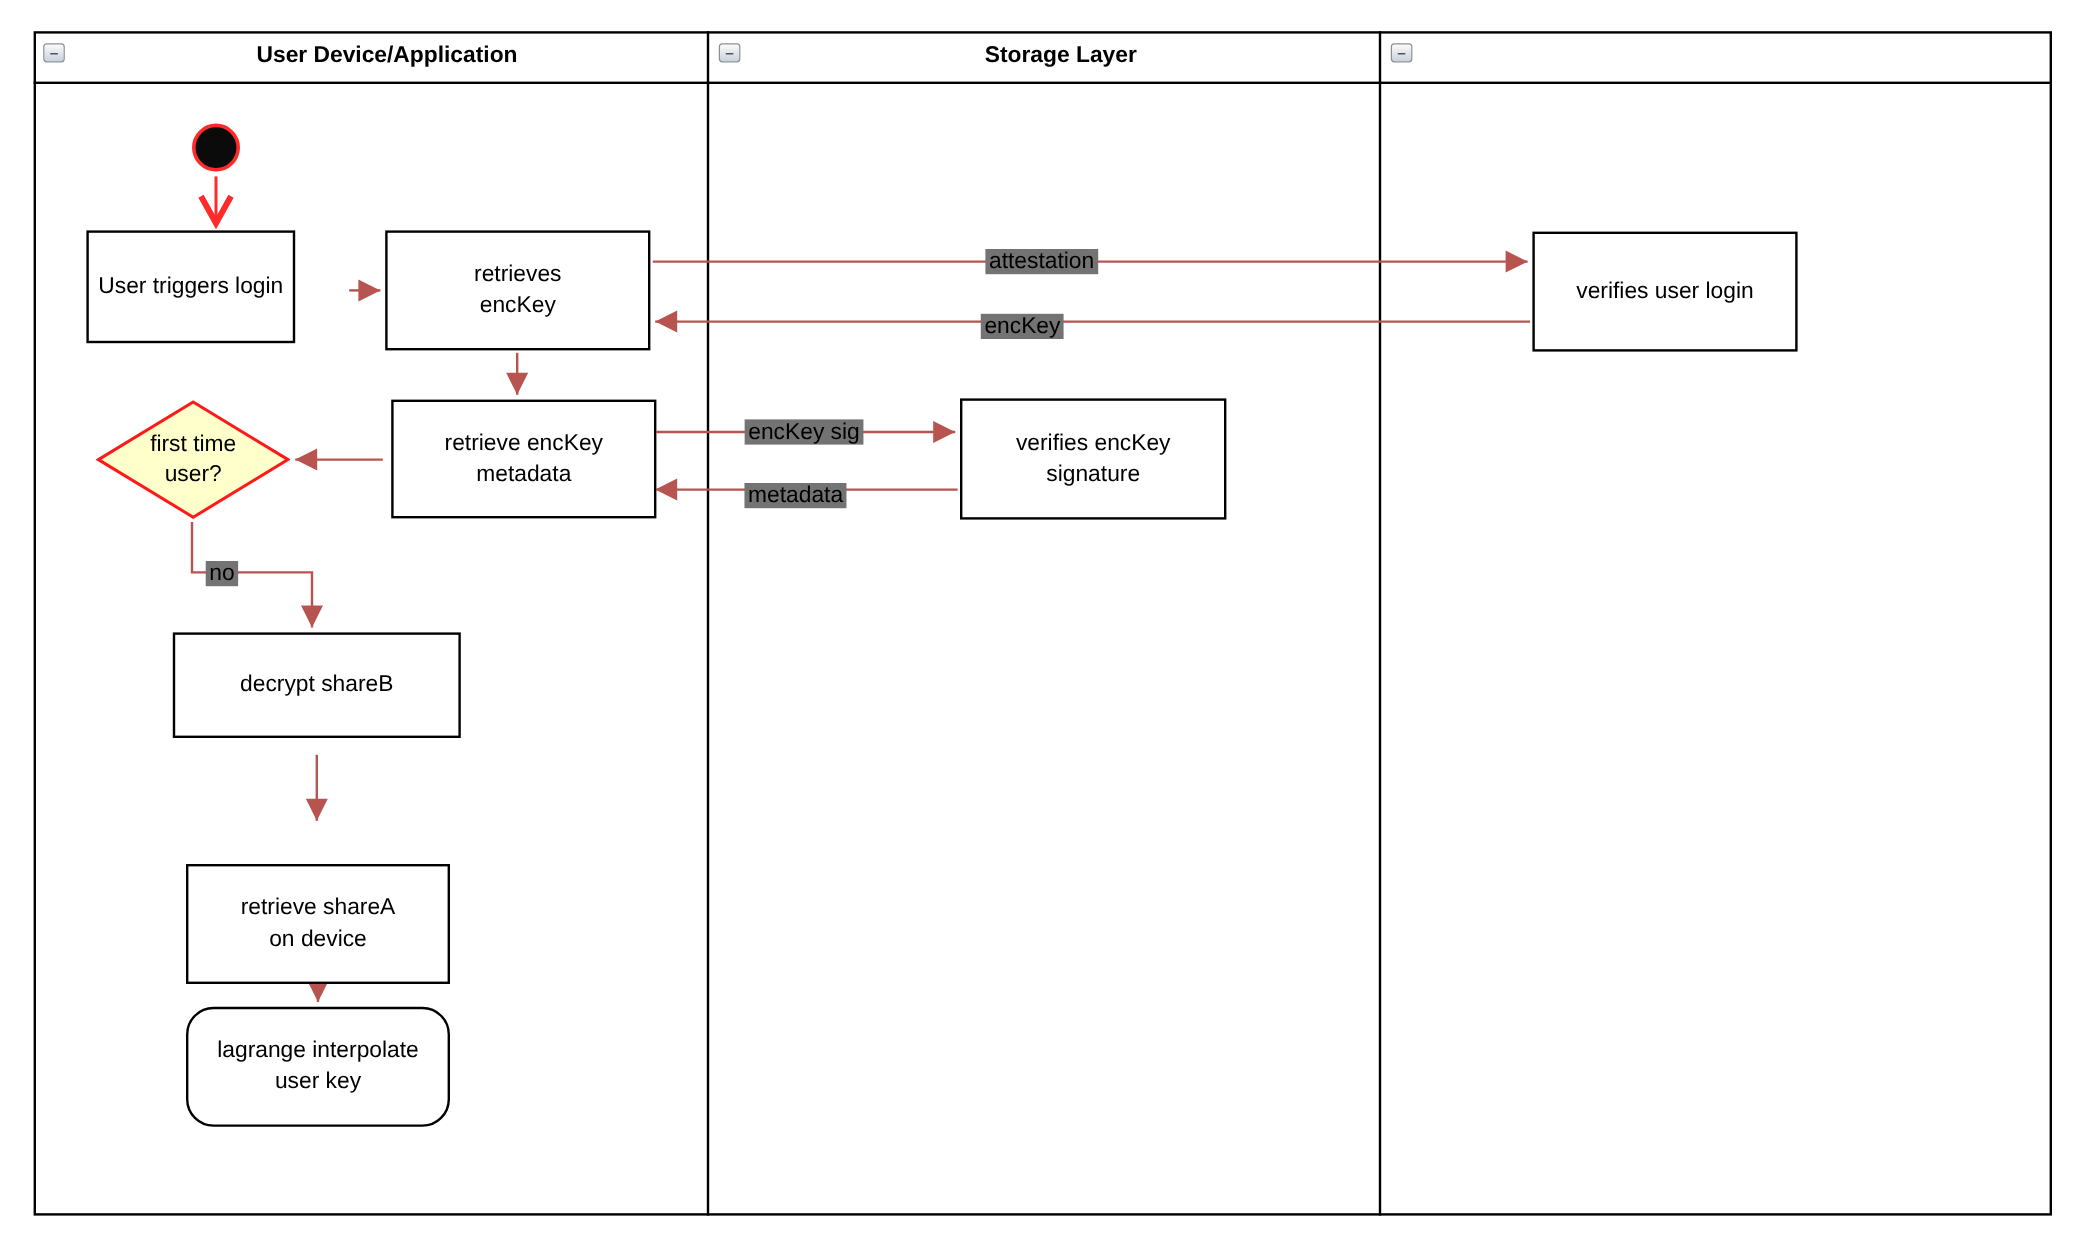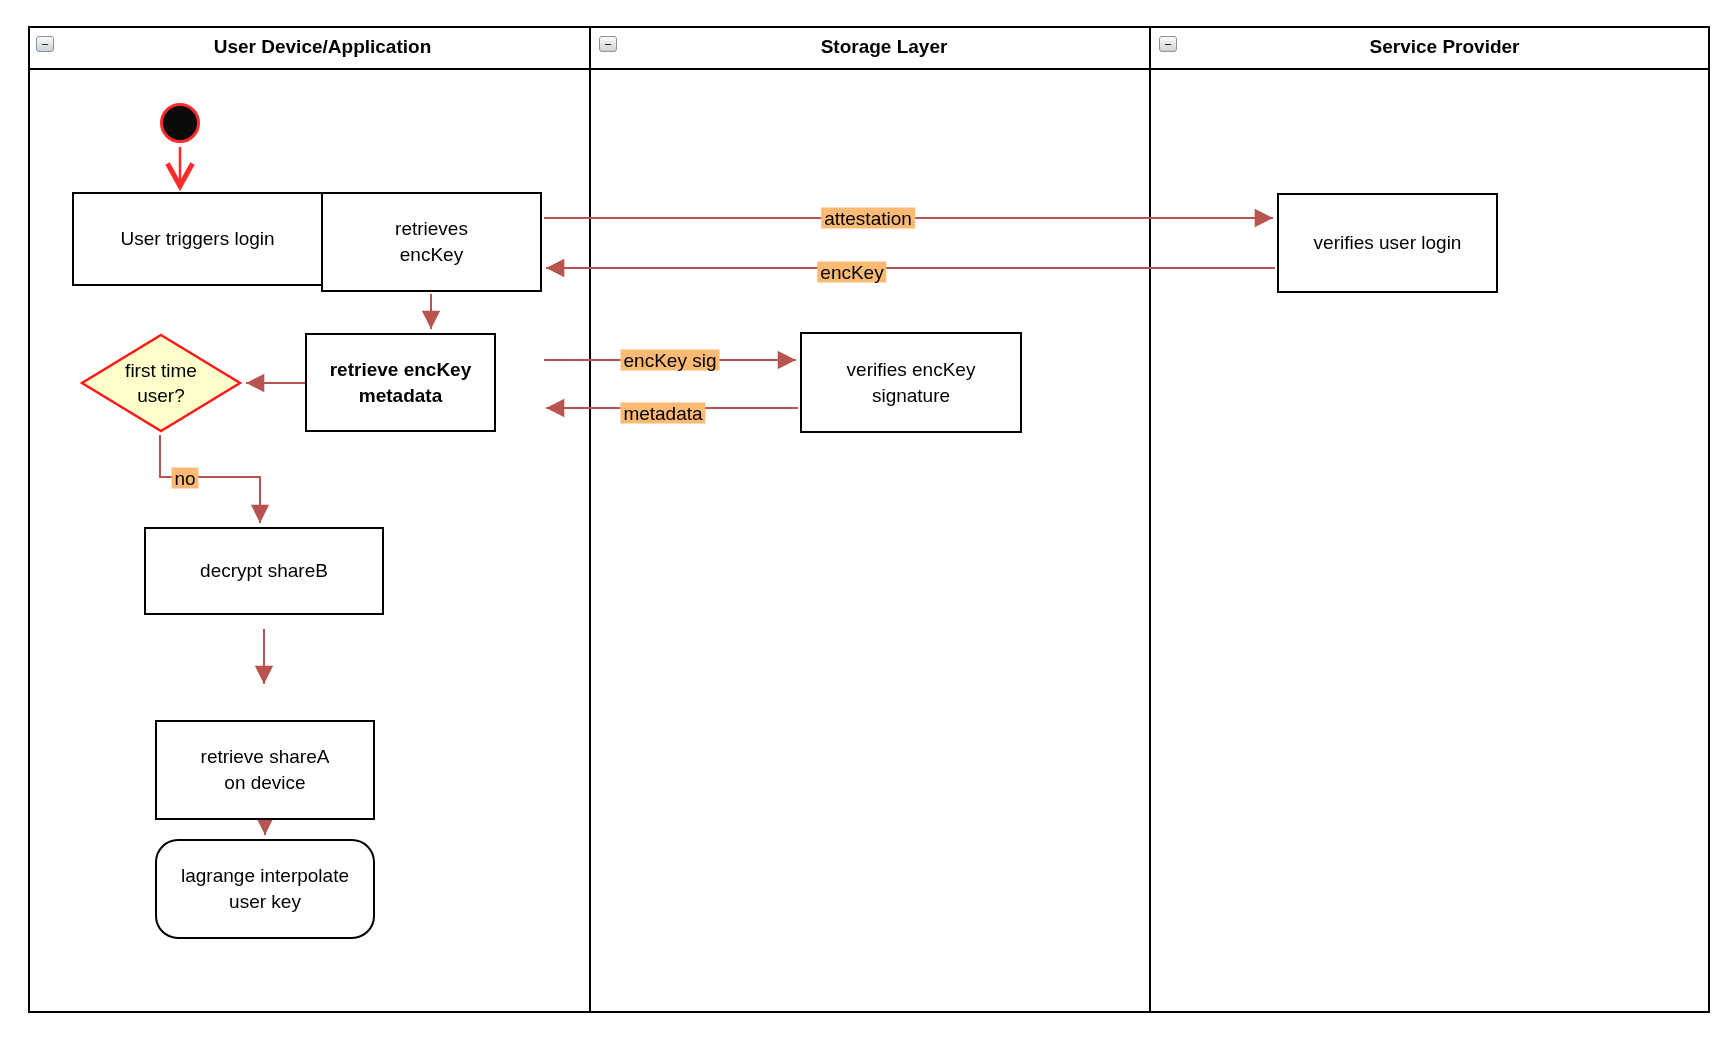--- a/index.html
+++ b/index.html
@@ -29,36 +29,35 @@
   .diamond-shape{fill:var(--diamond-fill);stroke:var(--diamond-stroke);stroke-width:2.5;}
   .diamond-label{position:absolute;left:0;top:0;width:100%;height:100%;display:flex;
     align-items:center;justify-content:center;text-align:center;font-size:19px;line-height:25px;
     white-space:pre-line;}
   
   #edges{position:absolute;left:0;top:0;pointer-events:none;}
   .edge{stroke:var(--edge);stroke-width:2;fill:none;}
   .edge-start{stroke:var(--start);stroke-width:2.5;fill:none;}
   .mfill{fill:var(--edge);}
   .mopen{fill:none;stroke:var(--start);stroke-width:2;}
-  .edge-label{background:#fdba74;font-size:19px;line-height:21px;padding:0 3px;
+  .edge-label{background:#737373;font-size:19px;line-height:21px;padding:0 3px;
     transform:translate(-50%,-50%);white-space:nowrap;}
 </style>
 </head>
 <body>
 
 <div id="canvas" style="--edge: #b85450; --start: #ff2a2a; --diamond-fill: #ffffcc; --diamond-stroke: #ff1a1a;">
 
   <div class="abs frame"></div>
   <div class="abs header-sep"></div>
   <div class="abs vdiv" style="left:589px;"></div>
   <div class="abs vdiv" style="left:1149px;"></div>
 
   <div class="abs lane-header" style="left:28px;width:561px;">User Device/Application</div>
   <div class="abs lane-header" style="left:591px;width:558px;">Storage Layer</div>
-  <div class="abs lane-header" style="left:1151px;width:559px;">Service Provider</div>
 
   <div class="abs collapse" style="left:36px;">−</div>
   <div class="abs collapse" style="left:599px;">−</div>
   <div class="abs collapse" style="left:1159px;">−</div>
 
   <svg id="edges" width="1732" height="1038">
     <defs>
       <marker id="mA" viewBox="0 0 12 12" refX="11" refY="6" markerWidth="11" markerHeight="11" orient="auto">
         <path class="mfill" d="M1,1 L11,6 L1,11 Z"></path>
       </marker>
@@ -74,26 +73,26 @@
     <line class="edge" x1="544" y1="360" x2="796" y2="360" marker-end="url(#mA)"></line>
     <line class="edge" x1="798" y1="408" x2="546" y2="408" marker-end="url(#mA)"></line>
     <line class="edge" x1="319" y1="383" x2="246" y2="383" marker-end="url(#mA)"></line>
     <polyline class="edge" points="160,435 160,477 260,477 260,523" marker-end="url(#mA)"></polyline>
     <line class="edge" x1="264" y1="629" x2="264" y2="684" marker-end="url(#mA)"></line>
     <line class="edge" x1="265" y1="790" x2="265" y2="835" marker-end="url(#mA)"></line>
   </svg>
 
   <div class="abs start"></div>
 
-  <div class="abs node" style="left:72px;top:192px;width:251px;height:94px;">User triggers login</div>
+  <div class="abs node" style="left:72px;top:192px;width:174px;height:94px;">User triggers login</div>
 
   <div class="abs node" style="left:321px;top:192px;width:221px;height:100px;">retrieves
 encKey</div>
 
-  <div class="abs node" style="left:305px;top:333px;width:191px;height:99px;font-weight:bold;">retrieve encKey
+  <div class="abs node" style="left:326px;top:333px;width:221px;height:99px;">retrieve encKey
 metadata</div>
 
   <div class="abs diamond-box">
     <svg width="162" height="100">
       <polygon class="diamond-shape" points="81,2 160,50 81,98 2,50"></polygon>
     </svg>
     <div class="diamond-label">first time
 user?</div>
   </div>
 

